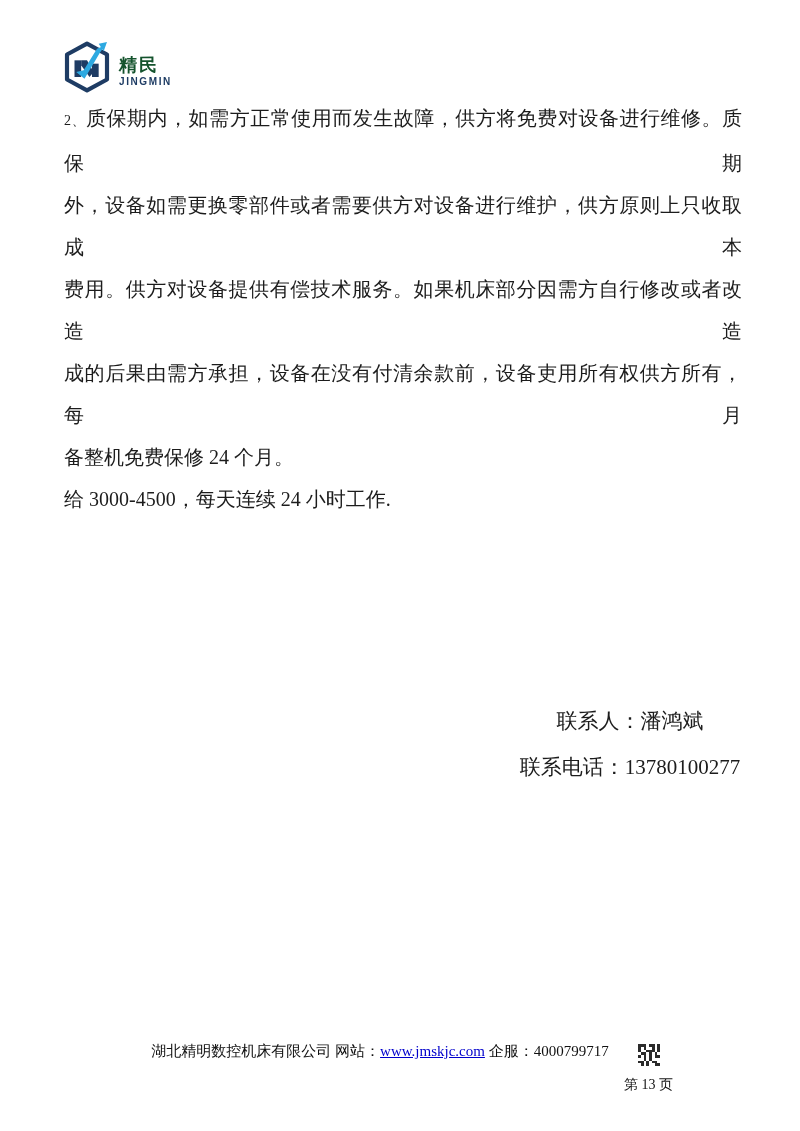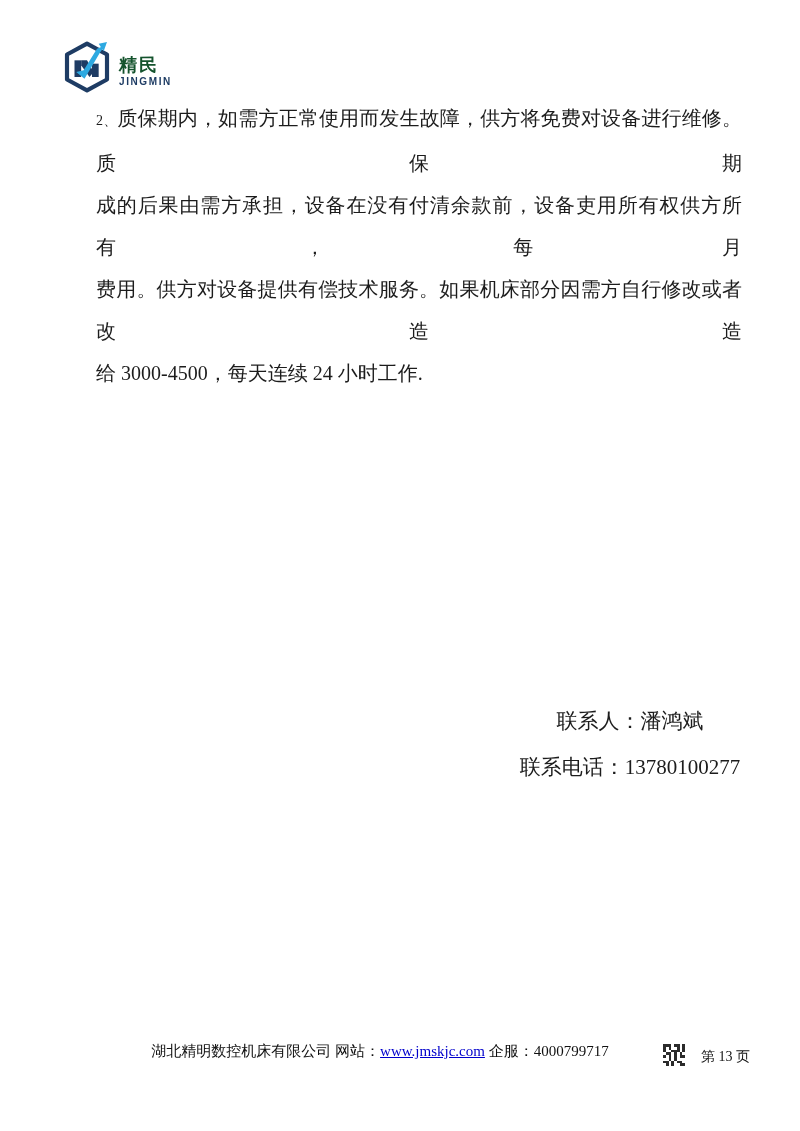--- a/index.html
+++ b/index.html
@@ -41,21 +41,21 @@
   }
 
   
   .body-text {
     position: absolute;
     left: 64px; top: 97px;
     width: 678px;
     font-size: 20px;
     line-height: 42px;
   }
-  .line { text-align: justify; margin-left: 32px; }
+  .line { text-align: justify; }
   .line.just { text-align-last: justify; }
   .marker { font-size: 14px; }
   .marker.full { font-size: 20px; }
 
   
   .contact {
     position: absolute;
     left: 430px; top: 698px;
     width: 400px;
     text-align: center;
@@ -73,24 +73,25 @@
     line-height: 22px;
     color: #111;
   }
   .footer a, .footer .url {
     color: #0000cc;
     text-decoration: underline;
     cursor: pointer;
   }
   .pagebox {
     position: absolute;
-    left: 663px; top: 1044px;
+    left: 624px; top: 1044px;
     display: flex;
     align-items: center;
-    gap: 16px;
+    gap: 6px;
+    flex-direction: column;
   }
   .page-num { font-size: 14px; color: #111; white-space: nowrap; }
 </style>
 </head>
 <body>
 
 <div class="logo">
   <span>
     <svg width="50" height="54" viewBox="0 0 60 64">
       <polygon points="30,4 54,17 54,47 30,60 6,47 6,17" fill="none" stroke="#1e3c64" stroke-width="5" stroke-linejoin="round"></polygon>
@@ -103,24 +104,26 @@
   </span>
   <span class="logo-text">
     <span class="logo-cn">精民</span>
     <span class="logo-en">JINGMIN</span>
   </span>
 </div>
 
 <div class="body-text">
     <div>
       <div class="line just"><span class="marker">2、</span>质保期内，如需方正常使用而发生故障，供方将免费对设备进行维修。质保期</div>
+      <div class="line just">外，设备如需更换零部件或者需要供方对设备进行维护，供方原则上只收取成本</div>
+      <div class="line just">费用。供方对设备提供有偿技术服务。如果机床部分因需方自行修改或者改造造</div>
       <div class="line just">成的后果由需方承担，设备在没有付清余款前，设备吏用所有权供方所有，每月</div>
-      <div class="line just">费用。供方对设备提供有偿技术服务。如果机床部分因需方自行修改或者改造造</div>
     </div>
     <div>
+      <div class="line">备整机免费保修 24 个月。</div>
     </div>
     <div>
       <div class="line">给 3000-4500，每天连续 24 小时工作.</div>
     </div>
   </div>
 
 <div class="contact">
   <div>联系人：潘鸿斌</div>
   <div>联系电话：13780100277</div>
 </div>

